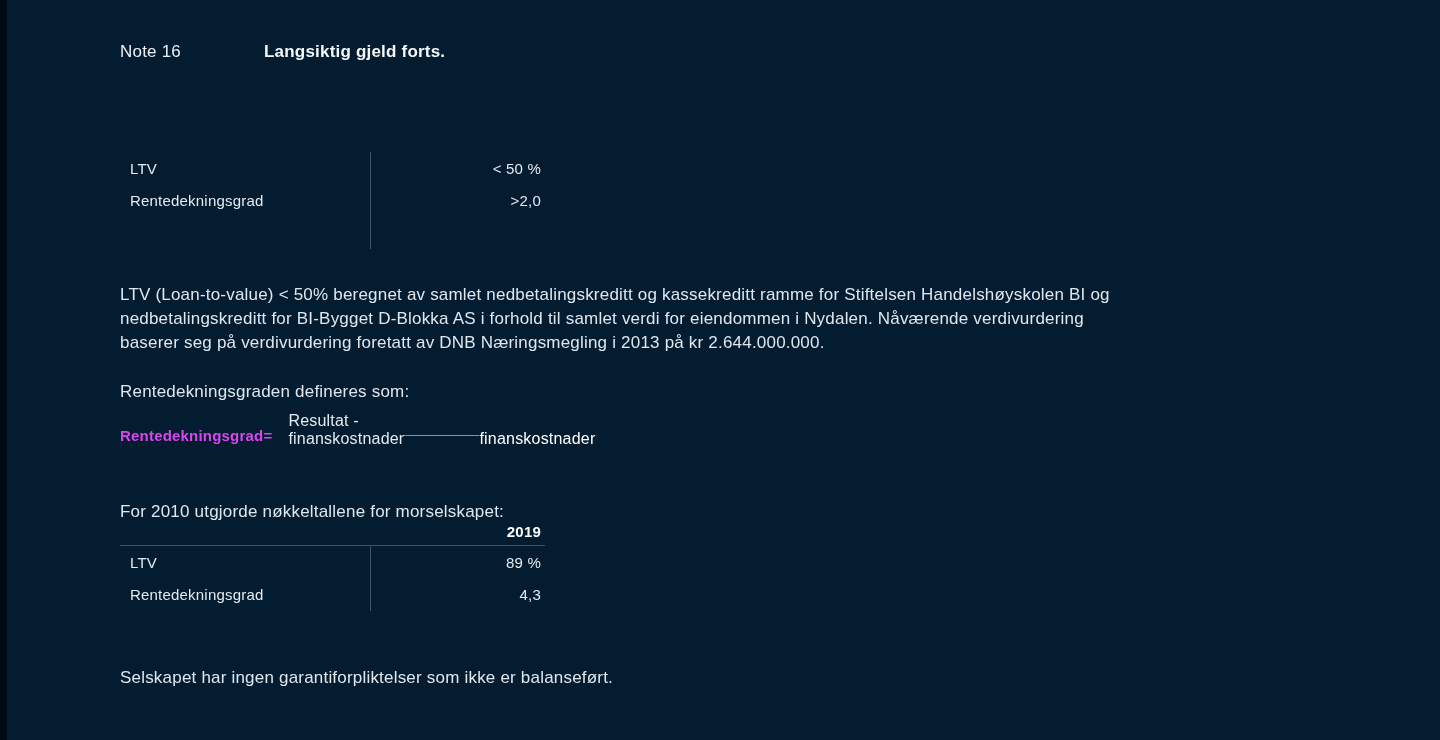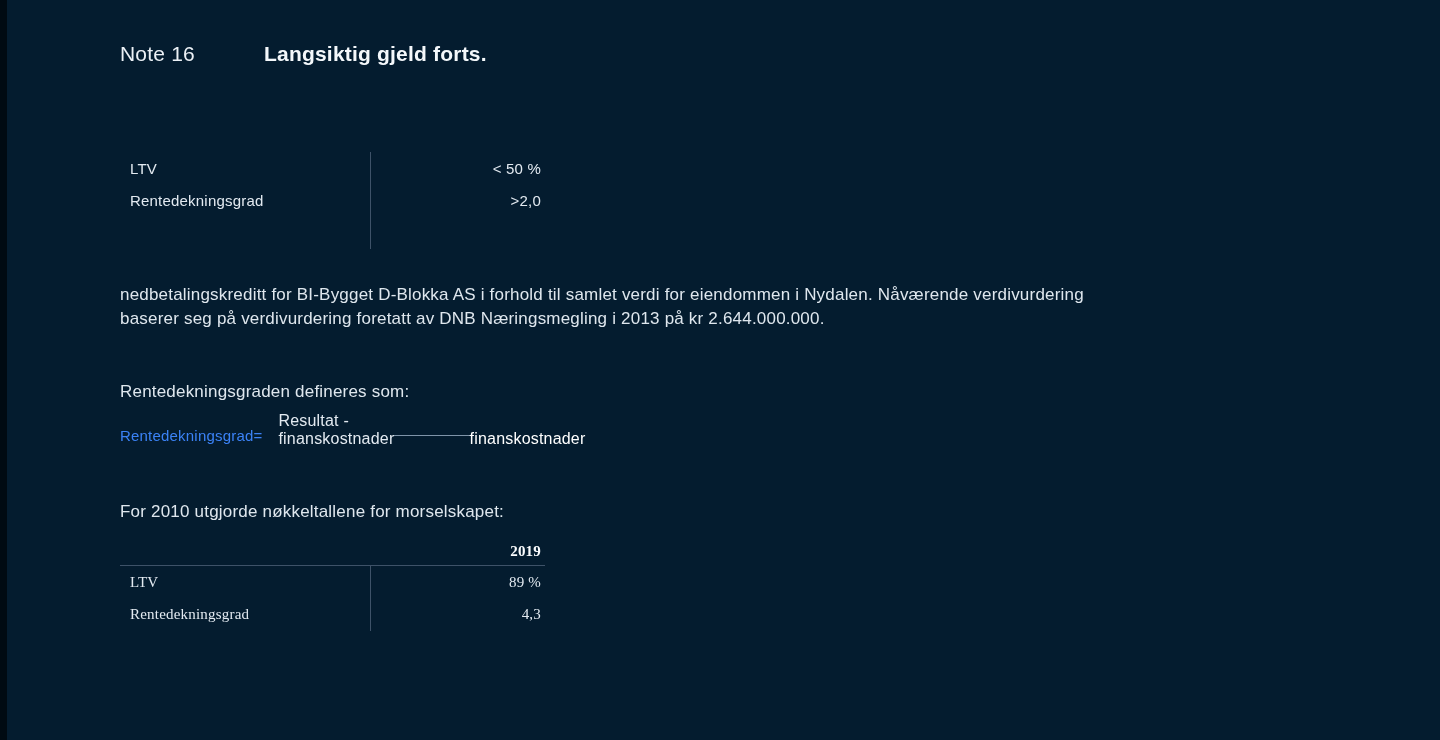--- a/index.html
+++ b/index.html
@@ -16,40 +16,39 @@
     letter-spacing:0.2px;
   }
   .left-strip {
     position:absolute; left:0; top:0;
     width:7px; height:740px;
     background:#000A12;
   }
   .title-row {
     position:absolute; left:120px; top:42px;
     display:flex; align-items:baseline;
-    font-size:21px;
+    font-size:17px;
   }
   .note-number { width:144px; font-weight:400; color:#ECF1F6; }
   .note-title  { font-weight:700; color:#F4F8FB; }
 
   .body-text { font-size:17px; line-height:24px; color:#DFE7EE; }
 
   .para1 { position:absolute; left:120px; top:88px; }
   .para2 { position:absolute; left:120px; top:283px; }
 
   .table1 {
     position:absolute; left:120px; top:152px;
     width:421px; height:97px;
     font-size:15px;
   }
   .table2 {
-    position:absolute; left:120px; top:538px;
+    position:absolute; left:120px; top:518px;
     width:425px;
     font-size:15px;
-    font-family:Liberation Serif, serif;
   }
   .t-row { display:flex; align-items:center; height:32px;gap:12px; }
   .t-label { padding-left:10px; color:#E3EAF1; }
   .t-value { margin-left:auto; color:#E3EAF1; }
   .table1 .t-value { padding-right:0; }
   .table2 .t-label { padding-left:10px; }
   .table2 .t-value { padding-right:4px; }
   .vline {
     position:absolute; left:250px; top:0; bottom:0;
     width:1px; background:#3E5268;
@@ -66,21 +65,21 @@
 
   .def-heading { position:absolute; left:120px; top:380px; font-size:17px; }
   .key-heading { position:absolute; left:120px; top:500px; font-size:17px; }
   .footer-note { position:absolute; left:120px; top:666px; font-size:17px; }
 
   .formula {
     position:absolute; left:120px; top:412px;
     display:flex; align-items:center;
     font-size:15px;
   }
-  .formula-label { white-space:nowrap; color:#3b82f6; }
+  .formula-label { white-space:nowrap; color:#d946ef;font-weight:bold; }
   .fraction {
     display:flex; flex-direction:row; align-items:center;
     margin-left:16px; min-width:209px;
     font-size:16px;
   }
   .fraction .num { margin-bottom:10px; color:#E3EAF1; }
   .fraction .bar { width:100%; height:1px; background:#7F94A9; }
   .fraction .den { margin-top:8px; color:#ffffff; }
 
   .line { white-space:nowrap; }
@@ -103,20 +102,21 @@
       <span class="t-label">LTV</span>
       <span class="t-value">&lt; 50 %</span>
     </div>
     <div class="t-row">
       <span class="t-label">Rentedekningsgrad</span>
       <span class="t-value">&gt;2,0</span>
     </div>
   </div>
 
   <div class="para2 body-text">
+    <div class="line">LTV (Loan-to-value) &lt; 50% beregnet av samlet nedbetalingskreditt og kassekreditt ramme for Stiftelsen Handelshøyskolen BI og</div>
     <div class="line">nedbetalingskreditt for BI-Bygget D-Blokka AS i forhold til samlet verdi for eiendommen i Nydalen. Nåværende verdivurdering</div>
     <div class="line">baserer seg på verdivurdering foretatt av DNB Næringsmegling i 2013 på kr 2.644.000.000.</div>
   </div>
 
   <div class="def-heading body-text">Rentedekningsgraden defineres som:</div>
 
   <div class="formula">
     <span class="formula-label">Rentedekningsgrad=</span>
     <span class="fraction">
       <span class="num">Resultat - finanskostnader</span>
@@ -136,13 +136,14 @@
         <span class="t-label">LTV</span>
         <span class="t-value">89 %</span>
       </div>
       <div class="t-row">
         <span class="t-label">Rentedekningsgrad</span>
         <span class="t-value">4,3</span>
       </div>
     </div>
   </div>
 
+  <div class="footer-note body-text">Selskapet har ingen garantiforpliktelser som ikke er balanseført.</div>
 </div>
 
 </body></html>

